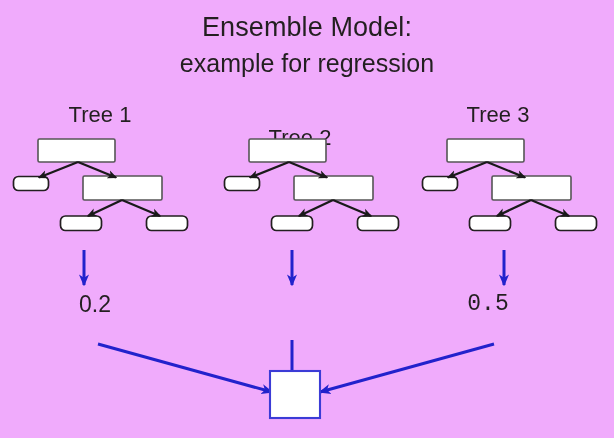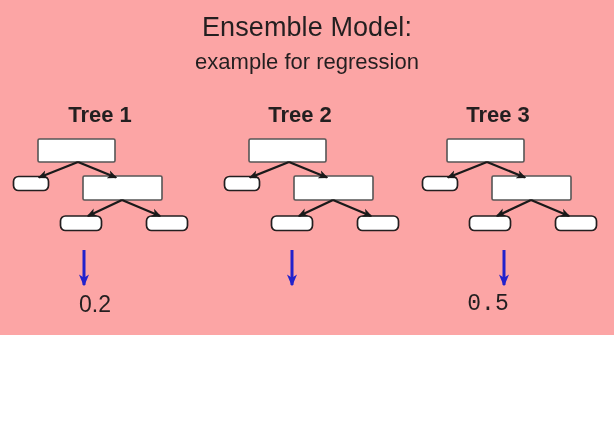--- a/index.html
+++ b/index.html
@@ -6,22 +6,22 @@
     margin: 0;
     padding: 0;
     background: #ffffff;
   }
   body {
     font-family: "Liberation Sans", sans-serif;
   }
   #canvas {
     position: relative;
     width: 614px;
-    height: 335px;
-    background: #fca5a5;
+    height: 438px;
+    background: #f0abfc;
     overflow: hidden;
   }
   #diagram-svg {
     position: absolute;
     left: 0;
     top: 0;
     width: 614px;
     height: 438px;
   }
   .title-main {
@@ -33,34 +33,33 @@
     font-size: 27px;
     color: #231f20;
     letter-spacing: 0.1px;
   }
   .title-sub {
     position: absolute;
     left: 0;
     top: 49px;
     width: 614px;
     text-align: center;
-    font-size: 22px;
+    font-size: 25px;
     color: #231f20;
   }
   .tree-label {
     position: absolute;
     top: 102px;
     width: 160px;
     text-align: center;
     font-size: 22px;
     color: #231f20;
-    font-weight: bold;
   }
   .tree-label.t1 { left: 20px; }
-  .tree-label.t2 { left: 220px; }
+  .tree-label.t2 { left: 220px; margin-top: 23px; }
   .tree-label.t3 { left: 418px; }
 
   .pred-value {
     position: absolute;
     top: 291px;
     width: 120px;
     text-align: center;
     font-size: 23px;
     color: #231f20;
   }

